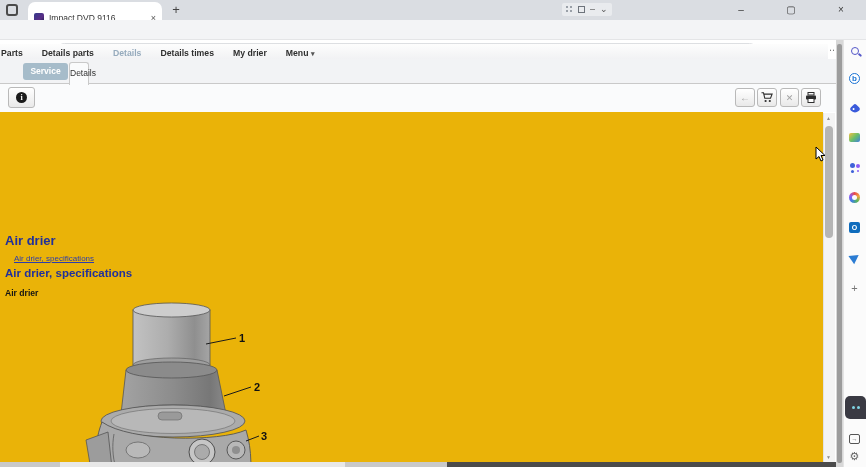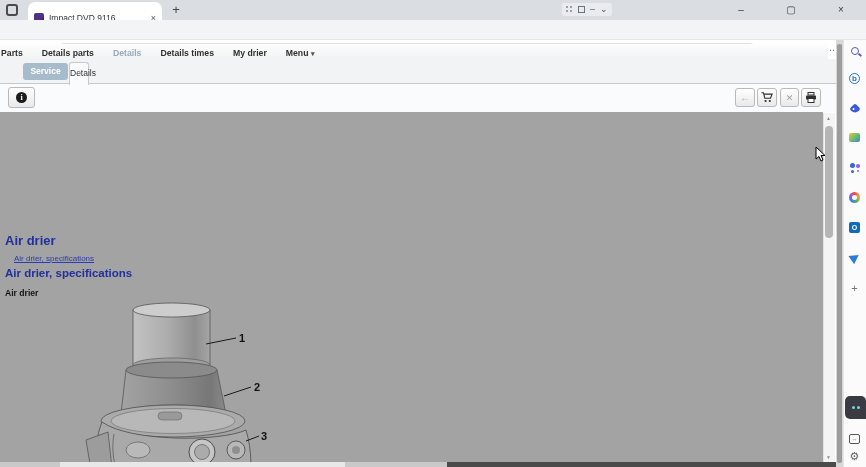--- a/index.html
+++ b/index.html
@@ -55,21 +55,21 @@
   #tab-details { left:69px; top:62px; width:20px; height:23px; background:#fafbfc; border:1px solid #c9c9c9; border-bottom:none; border-radius:3px 3px 0 0; font-size:8.5px; color:#333; text-align:center; line-height:21px; z-index:2; }
   #button-panel { left:0; top:84px; width:836px; height:28px; background:#fafbfc; }
   .tool-btn { top:88px; height:19px; border:1px solid #b9b9b9; border-radius:3px; background:linear-gradient(#ffffff,#e9e9e9); display:flex; align-items:center; justify-content:center; }
   #info-btn { left:8px; top:87px; width:27px; height:21px; }
   #info-glyph { width:11px; height:11px; border-radius:50%; background:#1b1b1b; color:#fff; font-size:8px; font-weight:bold; font-family:"Liberation Serif",serif; text-align:center; line-height:11px; }
   #btn-back { left:735px; width:20px; } #btn-cart { left:757px; width:20px; }
   #btn-x { left:780px; width:19px; } #btn-print { left:801px; width:20px; }
   .g-dis { color:#a3a3a3; font-size:10px; }
 
   
-  #content { left:0; top:112px; width:823px; height:350px; background:#a3a3a3; overflow:hidden;text-align:right; }
+  #content { left:0; top:112px; width:823px; height:350px; background:#eab308; overflow:hidden;text-align:right; }
   #page-title { left:5px; top:121px; font-size:13px; font-weight:bold; color:#21309a; }
   #toc-link { left:14px; top:142px; font-size:8px; color:#2b3cae; text-decoration:underline; }
   #section-heading { left:5px; top:155px; font-size:11.5px; font-weight:bold; color:#21309a; }
   #figure-caption { left:5px; top:176px; font-size:8.6px; font-weight:bold; color:#141414; }
   #diagram { left:40px; top:188px; }
 
   
   #content-vscroll { left:823px; top:113px; width:12px; height:349px; background:#f4f4f4; border-left:1px solid #e3e3e3; }
   #vthumb { left:825px; top:126px; width:8px; height:112px; background:#b5b5b5; border-radius:4px; }
   .scroll-arrow { left:826px; font-size:5px; color:#8a8a8a; }

